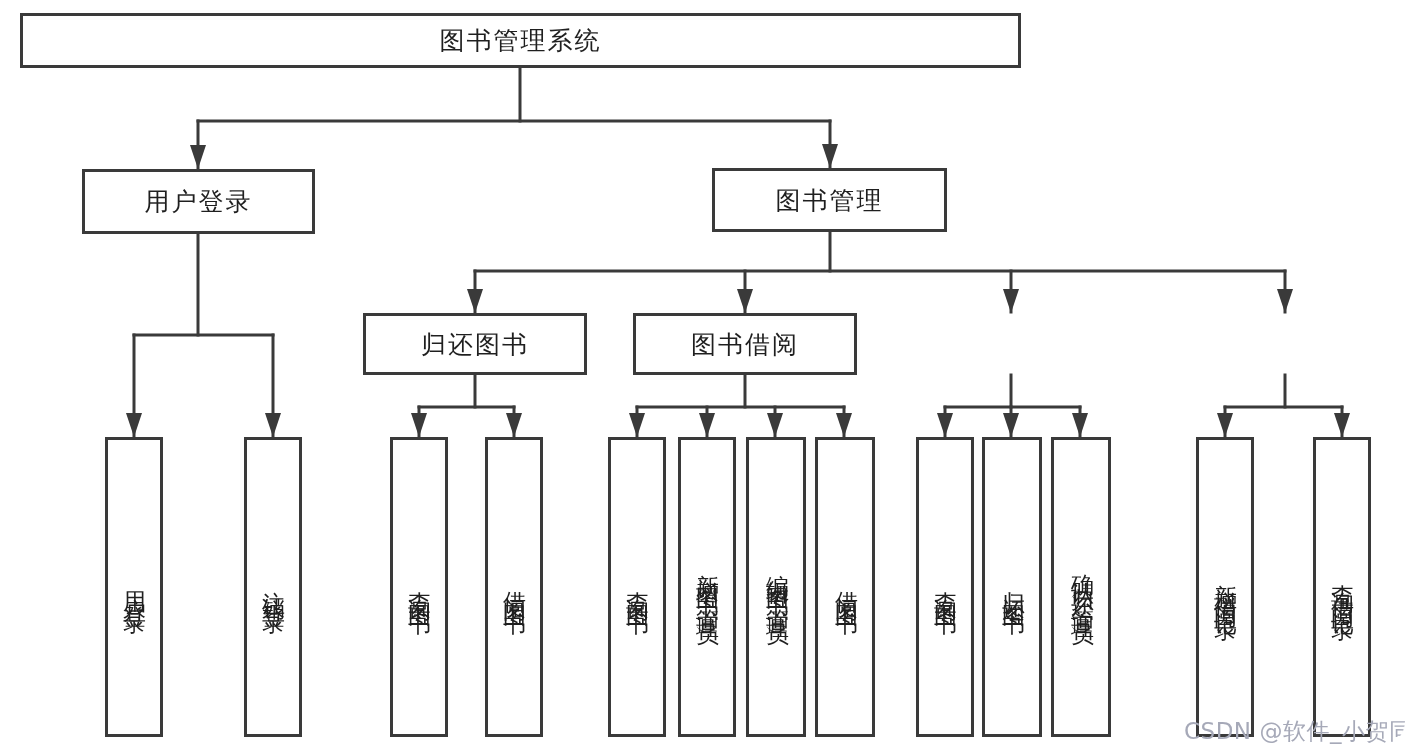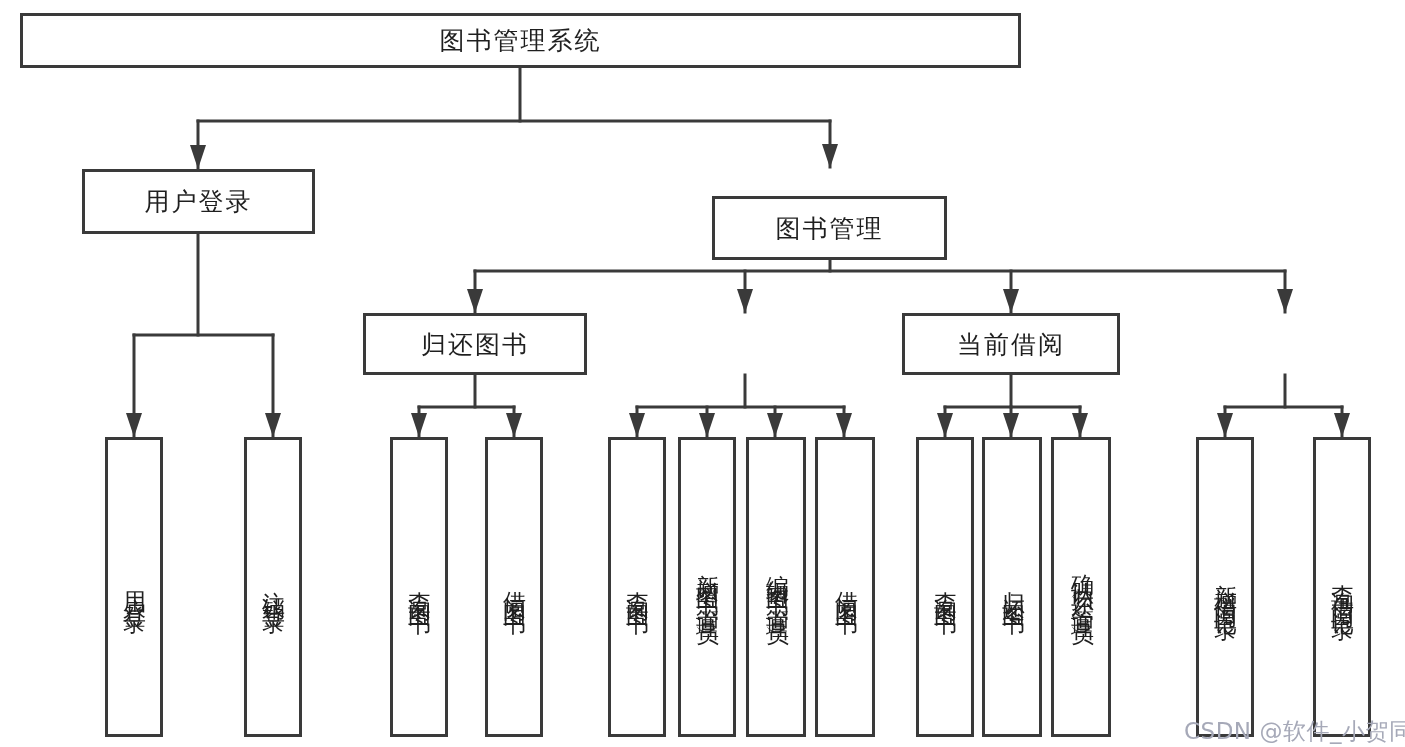--- a/index.html
+++ b/index.html
@@ -7,20 +7,21 @@
     padding: 0;
     background: #ffffff;
   }
   .canvas {
     position: relative;
     width: 1405px;
     height: 747px;
     background: var(--bg, #ffffff);
     font-family: "DejaVu Sans", sans-serif;
     overflow: hidden;
+    border-radius: 26px;
   }
   svg.wires {
     position: absolute;
     left: 0; top: 0;
     z-index: 0;
   }
   svg.wires line {
     stroke: var(--line, #3a3a3a);
     stroke-width: 3;
     stroke-linecap: square;
@@ -119,24 +120,24 @@
 
     <line x1="1285" y1="375" x2="1285" y2="407"></line>
     <line x1="1225" y1="407" x2="1342" y2="407"></line>
     <line x1="1225" y1="407" x2="1225" y2="436" marker-end="url(#ah)"></line>
     <line x1="1342" y1="407" x2="1342" y2="436" marker-end="url(#ah)"></line>
   </svg>
 
   <div class="hbox" style="left:20px; top:13px; width:1001px; height:55px;">图书管理系统</div>
 
   <div class="hbox" style="left:82px; top:169px; width:233px; height:65px;">用户登录</div>
-  <div class="hbox" style="left:712px; top:168px; width:235px; height:64px;margin-top:28px;">图书管理</div>
+  <div class="hbox" style="left:712px; top:168px; width:235px; height:64px;">图书管理</div>
 
   <div class="hbox" style="left:363px; top:313px; width:224px; height:62px;">归还图书</div>
-  <div class="hbox" style="left:902px; top:313px; width:218px; height:62px;">当前借阅</div>
+  <div class="hbox" style="left:633px; top:313px; width:224px; height:62px;">图书借阅</div>
 
   <div class="leaf" style="left:105px;">用户登录</div>
   <div class="leaf" style="left:244px;">注销登录</div>
 
   <div class="leaf" style="left:390px;">查询图书</div>
   <div class="leaf" style="left:485px;">借阅图书</div>
 
   <div class="leaf" style="left:608px;">查询图书</div>
   <div class="leaf" style="left:678px;">新增图书（管理员）</div>
   <div class="leaf" style="left:746px; width:60px;">编辑图书（管理员）</div>

